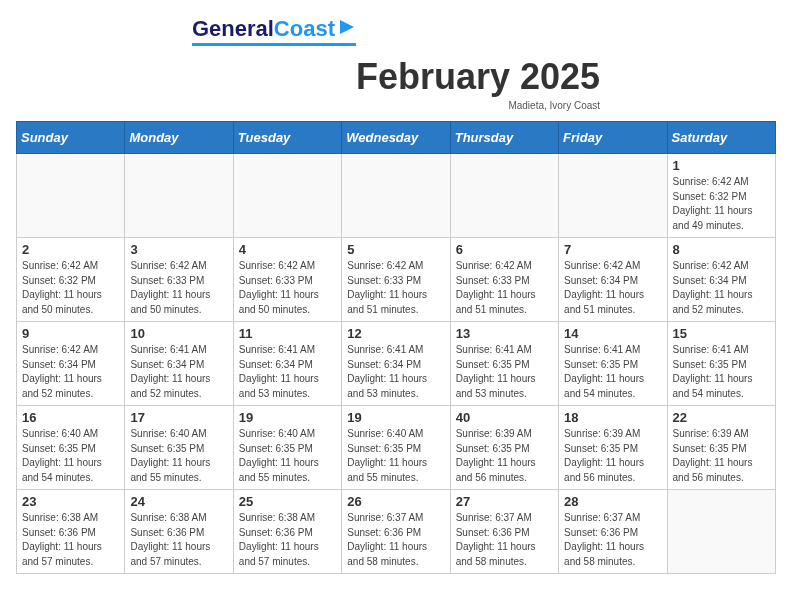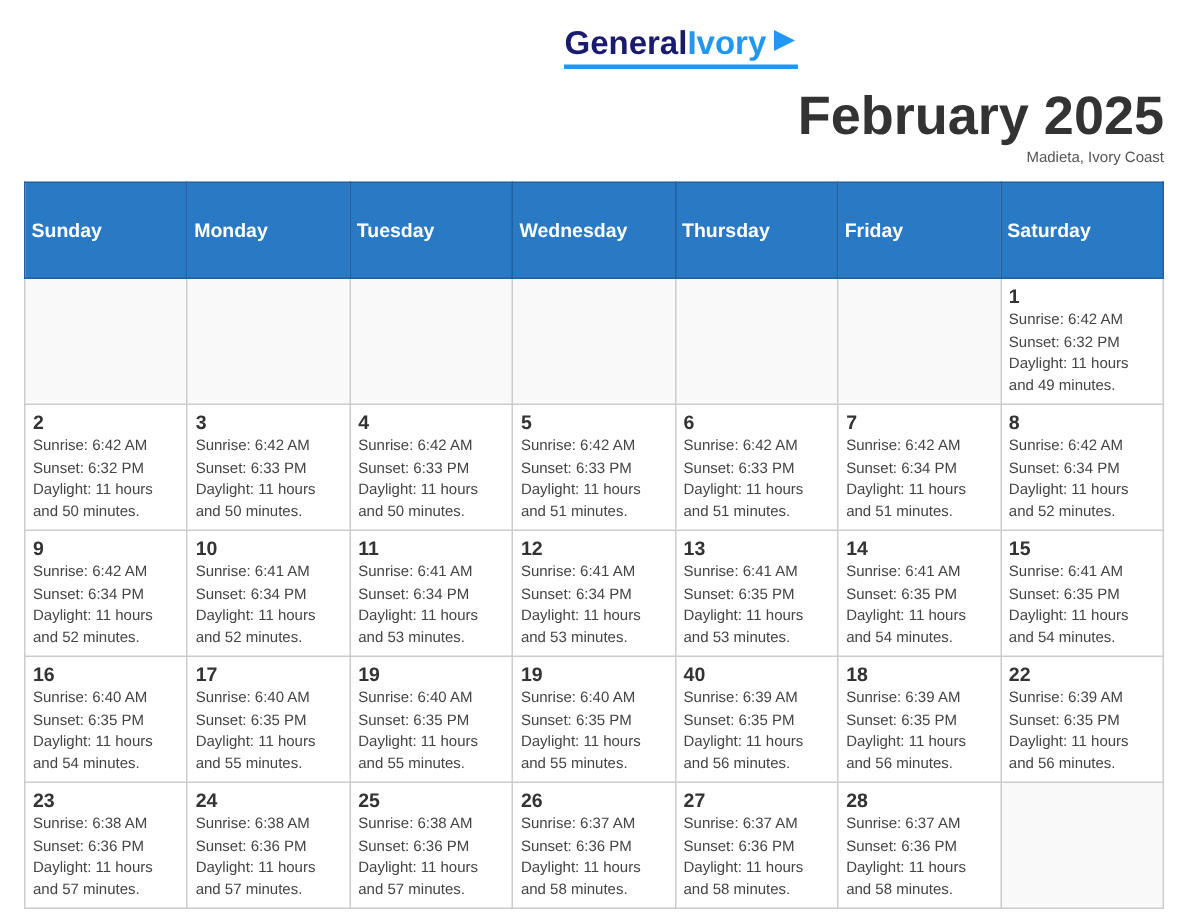--- a/index.html
+++ b/index.html
@@ -8,21 +8,21 @@
       background: #fff;
       width: 792px;
       min-height: 612px;
     }
     .page {
       width: 792px;
       padding: 16px 16px 10px 16px;
     }
     .header {
       display: flex;
-      justify-content: flex-end;
+      justify-content: center;
       align-items: flex-start;
       margin-bottom: 10px;
     }
     .title-block {
       text-align: right;
       margin-top: 40px;
     }
     .month-title {
       font-size: 36px;
       font-weight: bold;
@@ -36,23 +36,24 @@
     .calendar {
       width: 100%;
       border-collapse: collapse;
       border: 1px solid #ccc;
     }
     .calendar th {
       background: #2979C5;
       color: #fff;
       font-size: 13px;
       font-weight: bold;
-      padding: 24px 4px;
+      padding: 8px 4px;
       text-align: left;
       border: 1px solid #2060a0;
+      font-style: italic;
     }
     .calendar td {
       border: 1px solid #ccc;
       vertical-align: top;
       padding: 4px 5px;
       width: calc(100% / 7);
       min-height: 80px;
       height: 82px;
       background: #fff;
       font-size: 10.5px;
@@ -92,21 +93,21 @@
 </head>
 <body>
 
 <div class="page">
   <div class="header">
 
     <div class="logo-wrapper">
       <div style="display:flex;flex-direction:column;align-items:flex-start;">
         <div style="display:flex;align-items:baseline;">
           <span class="logo-general">General</span>
-          <span class="logo-blue-text">Ivory</span>
+          <span class="logo-blue-text">Coast</span>
 
           <svg width="18" height="18" viewBox="0 0 18 18" style="margin-left:3px;margin-bottom:2px;">
             <polygon points="2,2 16,9 2,16" fill="#2196F3"></polygon>
           </svg>
         </div>
         <div style="height:3px;background:#2196F3;width:100%;margin-top:1px;"></div>
       </div>
     </div>
 
     <div class="title-block">

